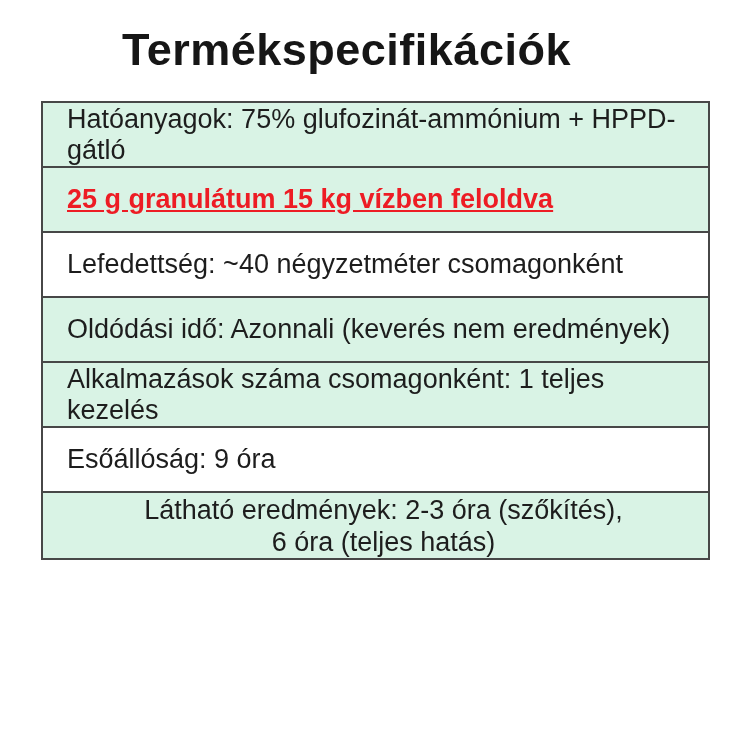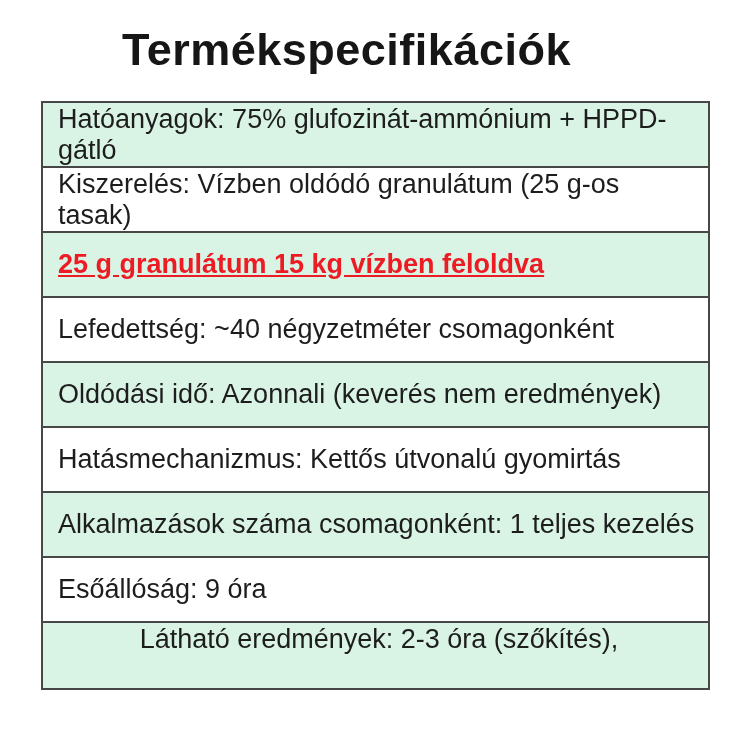--- a/index.html
+++ b/index.html
@@ -39,31 +39,31 @@
     top: 101px;
     width: 669px;
     border: 2px solid var(--border);
     background: #ffffff;
   }
   .spec-row {
     height: 65px;
     border-bottom: 2px solid var(--border);
     display: flex;
     align-items: center;
-    padding-left: 15px;
+    padding-left: 24px;
     padding-right: 8px;
     font-size: 27px;
     color: var(--text);
     background: var(--white-row);
   }
   .spec-row:last-child { border-bottom: none; }
   .spec-row.green { background: var(--green); }
   .spec-row.two-line {
-    flex-direction: row;
-    align-items: flex-start;
+    flex-direction: column;
+    align-items: center;
     justify-content: center;
     line-height: 32px;
   }
   .emphasis {
     color: var(--red);
     font-weight: bold;
     white-space: pre;
     text-decoration: underline;
   }
   .prefix { white-space: pre; }
@@ -74,46 +74,41 @@
 <div class="page">
 
   <h1 class="page-title">Termékspecifikációk</h1>
 
   <div class="spec-table">
 
     <div class="spec-row green">
       <span>Hatóanyagok: 75% glufozinát-ammónium + HPPD-gátló</span>
     </div>
 
-    <div class="spec-row">
-      <span>Kiszerelés: Vízben oldódó granulátum (25 g-os tasak)</span>
-    </div>
 
     <div class="spec-row green">
         <span class="emphasis">25 g granulátum 15 kg vízben feloldva</span>
     </div>
 
     <div class="spec-row">
       <span>Lefedettség: ~40 négyzetméter csomagonként</span>
     </div>
 
     <div class="spec-row green">
       <span>Oldódási idő: Azonnali (keverés nem eredmények)</span>
     </div>
 
-    <div class="spec-row">
-      <span>Hatásmechanizmus: Kettős útvonalú gyomirtás</span>
-    </div>
 
     <div class="spec-row green">
       <span>Alkalmazások száma csomagonként: 1 teljes kezelés</span>
     </div>
 
     <div class="spec-row">
       <span>Esőállóság: 9 óra</span>
     </div>
 
     <div class="spec-row green two-line">
       <span>Látható eredmények: 2-3 óra (szőkítés),</span>
+      <span>6 óra (teljes hatás)</span>
     </div>
 
   </div>
 </div>
 
 </body></html>

